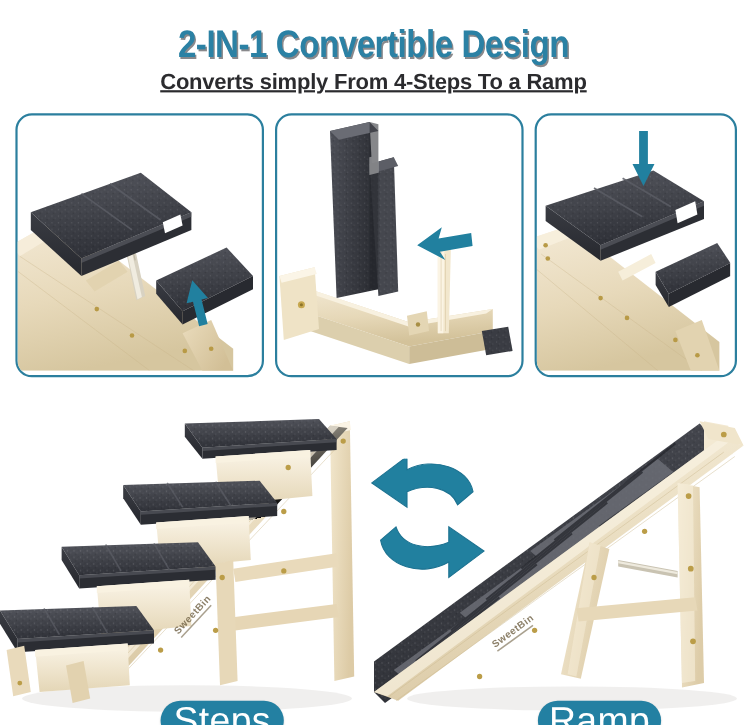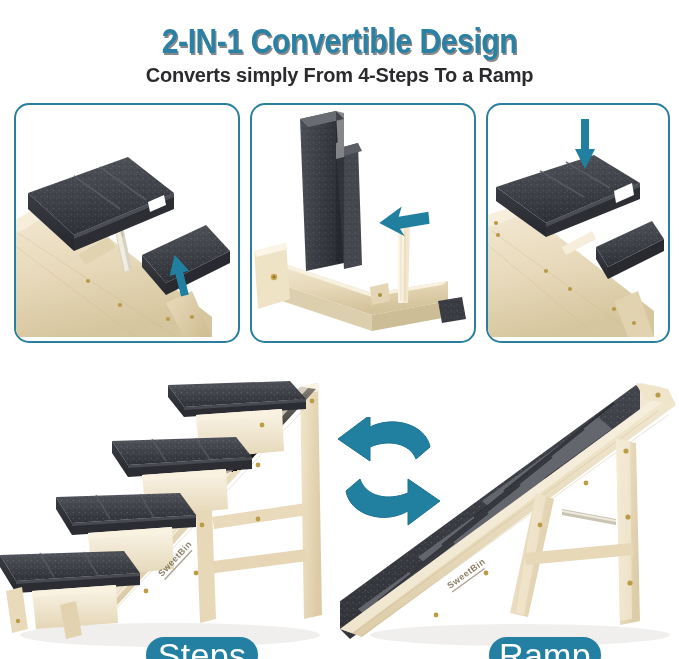--- a/index.html
+++ b/index.html
@@ -24,20 +24,21 @@
     text-shadow:1.5px 1.5px 0 rgba(40,40,45,0.55);
     white-space:nowrap;
   }
   .subtitle{
     position:absolute;left:0;right:0;top:45px;
     text-align:center;
     font-size:20px;font-weight:bold;
     color:#2b2b2e;
     letter-spacing:-0.2px;
     white-space:nowrap;
+    text-decoration:underline;
   }
 
   
   .panel{
     position:absolute;
     border:2px solid #2b7f9e;
     border-radius:15px;
     background:#ffffff;
     overflow:hidden;
   }

